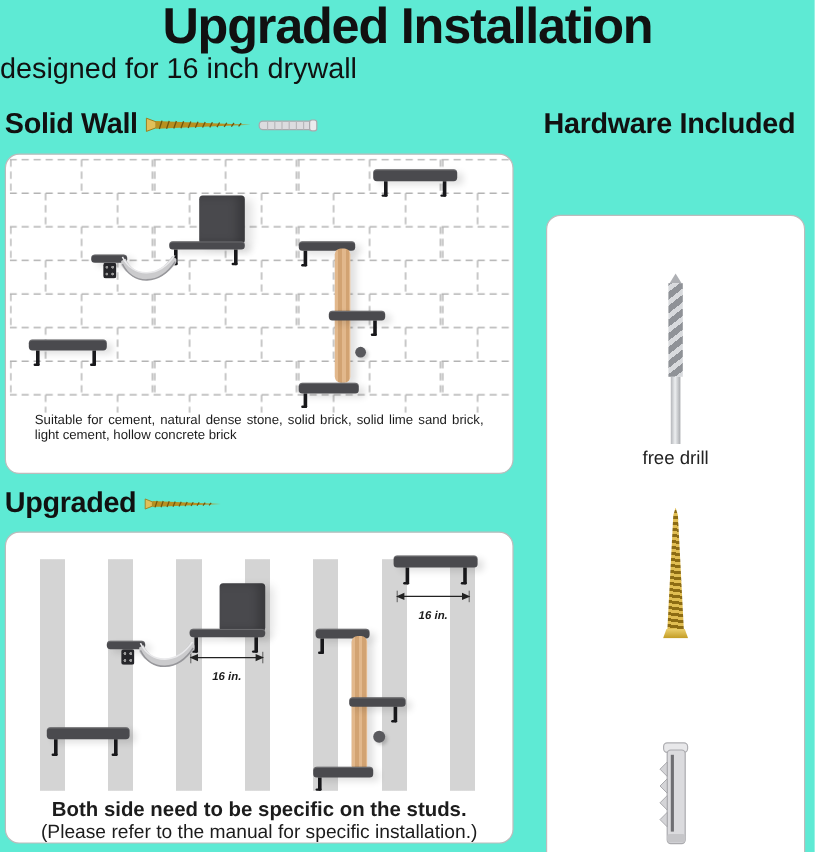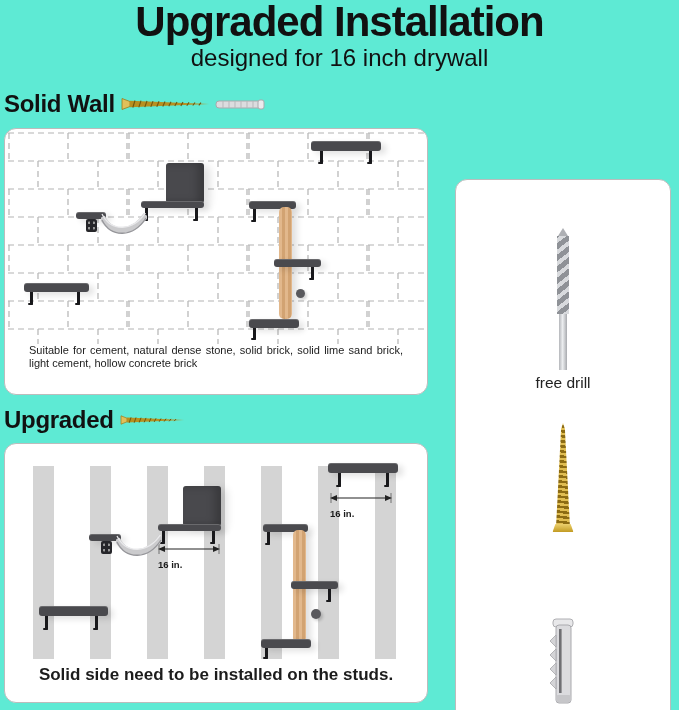--- a/index.html
+++ b/index.html
@@ -2,21 +2,21 @@
 <html><head>
 <meta charset="utf-8">
 <style>
   html,body{margin:0;padding:0;background:#ffffff;}
   .page{position:relative;width:679px;height:710px;background:#5eead4;
         font-family:"Liberation Sans",sans-serif;color:#111;overflow:hidden;}
 
   
   .title{position:absolute;top:0;left:0;right:0;text-align:center;
          font-size:42px;font-weight:700;letter-spacing:-1px;line-height:1.04;}
-  .subtitle{position:absolute;top:44px;left:0;right:0;text-align:center;
+  .subtitle{position:absolute;top:44px;left:0;right:0;text-align:left;
             font-size:24px;font-weight:400;}
 
   
   .sec-head{position:absolute;display:flex;align-items:center;gap:6px;}
   .sec-head h2{margin:0;font-size:24px;font-weight:700;letter-spacing:-0.3px;}
   #solid-head{top:90px;left:4px;}
   #drywall-head{top:406px;left:4px;}
   #hw-head{top:90px;left:453px;}
 
   
@@ -42,21 +42,21 @@
         box-shadow:5px 2px 6px rgba(0,0,0,.12);}
   .ball{border-radius:50%;background:#59595d;box-shadow:2px 2px 3px rgba(0,0,0,.18);}
   .bk{width:3px;background:#18181b;border-radius:0 0 2px 2px;}
   .bk:after{content:"";position:absolute;left:-2px;bottom:0;width:5px;height:2px;
             background:#18181b;border-radius:1px;}
   .plate{width:11px;height:13px;background:#26262a;border-radius:2px;
          background-image:radial-gradient(circle at 28% 28%,#9a9a9a 1px,transparent 1.4px),
                           radial-gradient(circle at 72% 28%,#9a9a9a 1px,transparent 1.4px),
                           radial-gradient(circle at 28% 72%,#9a9a9a 1px,transparent 1.4px),
                           radial-gradient(circle at 72% 72%,#9a9a9a 1px,transparent 1.4px);}
-  .dim{position:absolute;width:62px;}
+  .dim{position:absolute;width:62px;text-align:center;font-style:italic;}
   .dim .lbl{font-size:9.5px;font-weight:700;color:#1a1a1a;margin-top:1px;}
 
   
   .desc{position:absolute;left:24px;right:24px;top:215px;
         font-size:11px;line-height:1.22;text-align:justify;color:#1c1c1c;}
   .note{position:absolute;left:0;right:0;top:221px;text-align:center;color:#1c1c1c;}
   .note .nb{font-size:17px;font-weight:700;line-height:1.15;}
   .note .np{font-size:16px;line-height:1.15;}
 
   
@@ -97,20 +97,23 @@
       <polygon points="9,4.8 88,8 9,11.2" fill="#b8901f"></polygon>
       <path d="M14,4.5 l-2.2,7 M20,4.7 l-2.2,6.6 M26,4.9 l-2.2,6.2 M32,5.1 l-2.2,5.8 M38,5.3 l-2.2,5.4 M44,5.5 l-2.2,5 M50,5.7 l-2.2,4.6 M56,5.9 l-2.2,4.2 M62,6.1 l-2.2,3.8 M68,6.3 l-2.2,3.4 M74,6.5 l-2.2,3 M80,6.7 l-2.2,2.6" stroke="#6e560e" stroke-width="1.1" fill="none"></path>
     </svg>
     <svg width="50" height="13" viewBox="0 0 50 13">
       <rect x="1" y="3" width="47" height="7" rx="3" fill="#dcdcdf" stroke="#a9a9ad"></rect>
       <path d="M8,3 v7 M14,3 v7 M20,3 v7 M26,3 v7 M32,3 v7 M38,3 v7" stroke="#b7b7ba" stroke-width="1"></path>
       <rect x="43" y="2" width="6" height="9" rx="2" fill="#ebebed" stroke="#a9a9ad"></rect>
     </svg>
   </div>
 
+  <div class="sec-head" id="hw-head">
+    <h2>Hardware Included</h2>
+  </div>
 
   <div class="panel" id="brick-panel">
     <svg class="bricks" width="418" height="212">
       <defs>
         <pattern id="brickpat" width="120" height="56" patternUnits="userSpaceOnUse">
           <g fill="none" stroke="#a6a6a6" stroke-width="1.2" stroke-dasharray="6 4" opacity="0.85">
             <path d="M0,1 H120 M0,29 H120"></path>
             <path d="M1,1 V29 M60,1 V29 M119,1 V29"></path>
             <path d="M30,29 V56 M90,29 V56"></path>
           </g>
@@ -214,21 +217,22 @@
       <i class="ball" style="left:306px;top:165px;width:10px;height:10px"></i>
       <i class="platform" style="left:256px;top:195px;width:50px;height:9px"></i>
       <i class="bk" style="left:260px;top:204px;height:11px"></i>
 
       <i class="shelf" style="left:34px;top:162px;width:69px;height:10px"></i>
       <i class="bk" style="left:40px;top:172px;height:14px"></i>
       <i class="bk" style="left:90px;top:172px;height:14px"></i>
     </div>
 
     <div class="note">
-      <div class="nb">Solid side need to be installed on the studs.</div>
+      <div class="nb">Both side need to be specific on the studs.</div>
+      <div class="np">(Please refer to the manual for specific installation.)</div>
     </div>
   </div>
 
   <div class="panel" id="hw-panel">
     <div class="hw-item" id="hw-drill">
       <span class="drill-tip"></span>
       <span class="drill-flutes"></span>
       <span class="drill-shank"></span>
     </div>
     <div class="hw-label">free drill</div>

